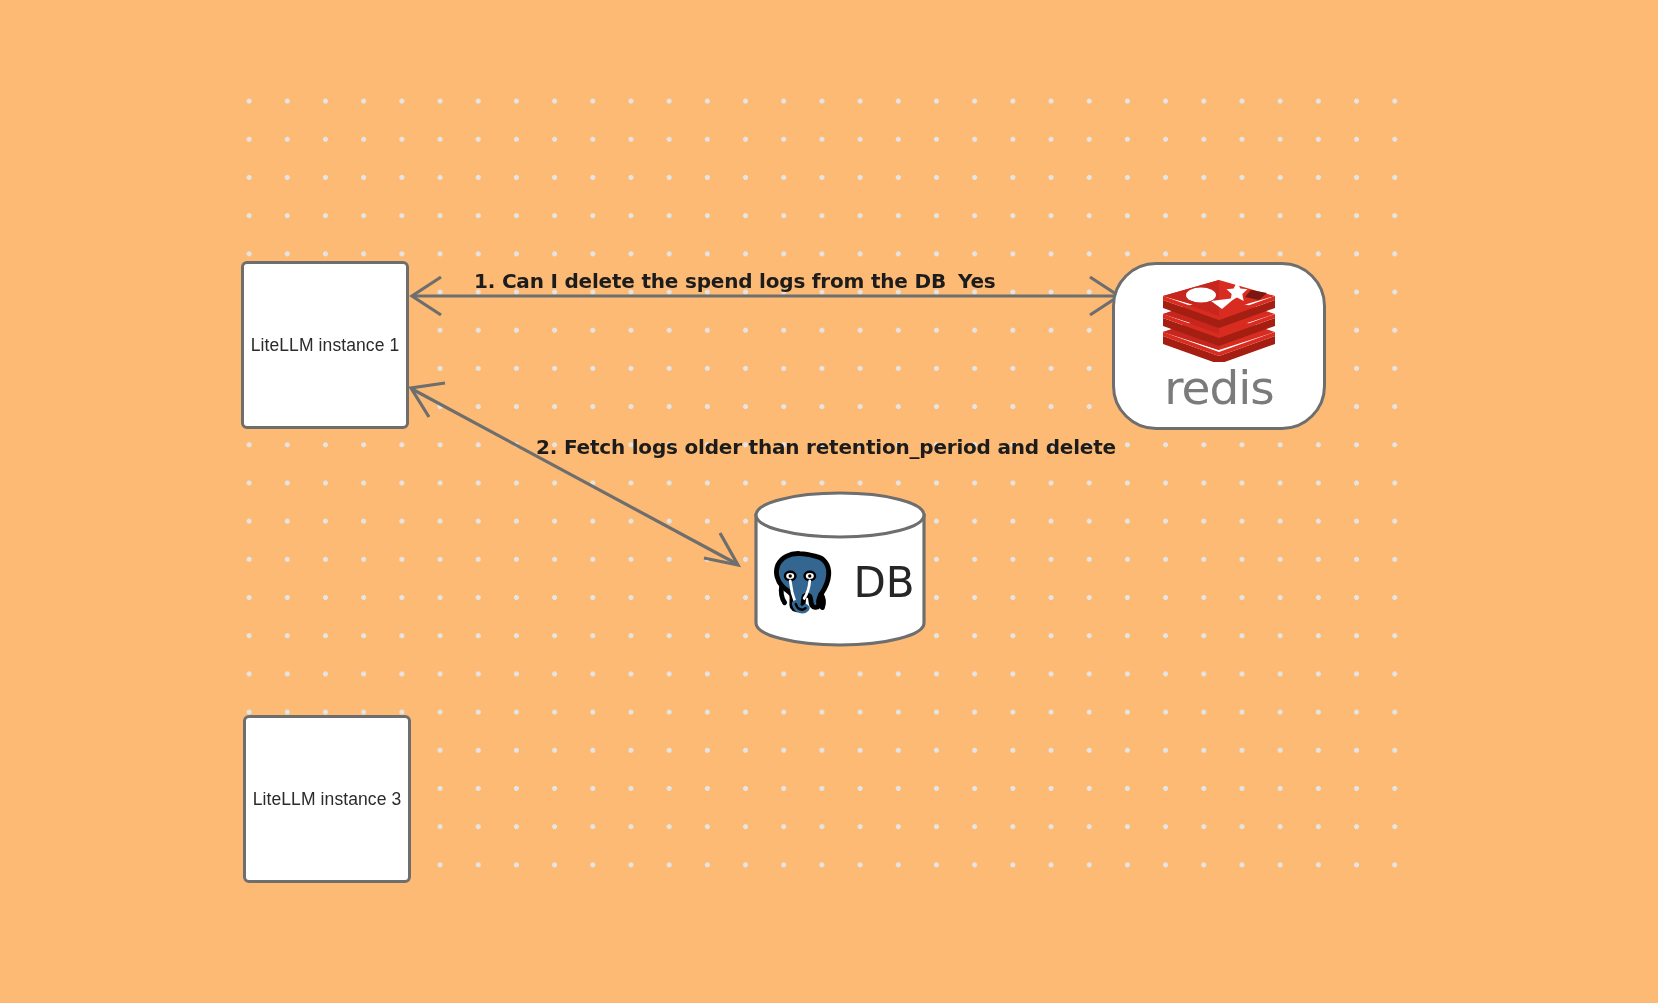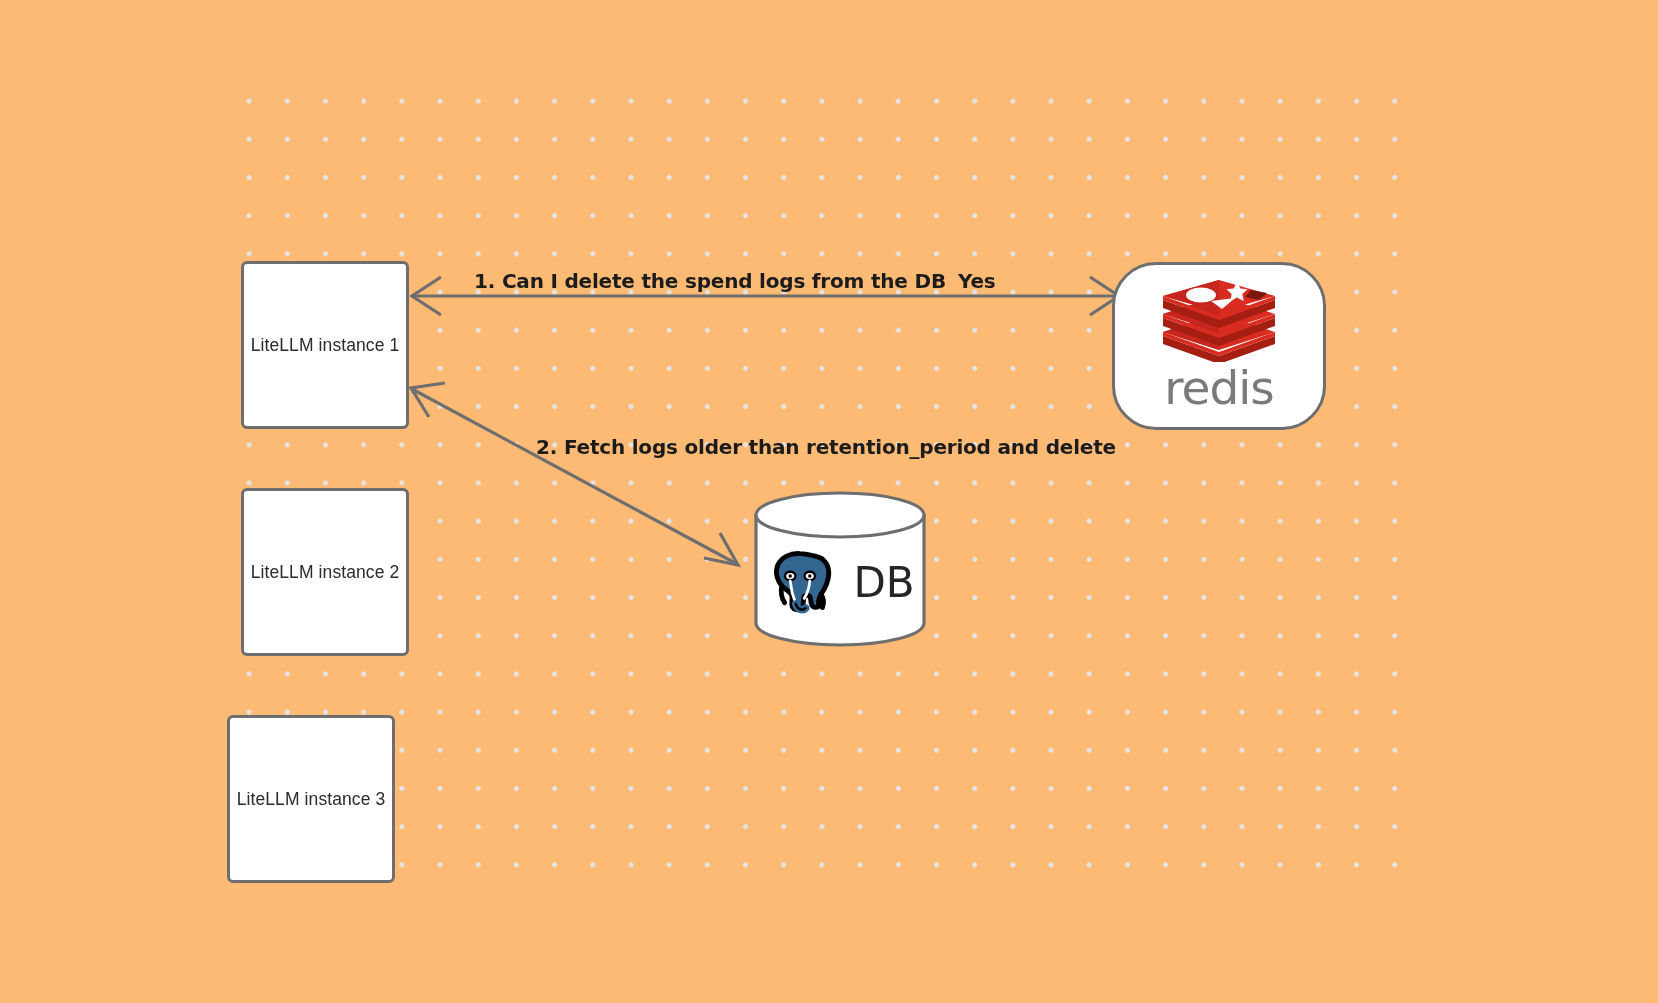--- a/index.html
+++ b/index.html
@@ -41,21 +41,21 @@
     justify-content: center;
   }
   .node-box .node-label {
     font-size: 17.5px;
     color: #2b2b2b;
     font-family: "Liberation Sans", sans-serif;
     letter-spacing: 0.1px;
   }
   #litellm-1 { left: 241px; top: 261px; width: 168px; height: 168px; }
   #litellm-2 { left: 241px; top: 488px; width: 168px; height: 168px; }
-  #litellm-3 { left: 227px; top: 715px; width: 168px; height: 168px; }
+  #litellm-3 { left: 243px; top: 715px; width: 168px; height: 168px; }
 
   #redis-node {
     position: absolute;
     left: 1112px;
     top: 262px;
     width: 214px;
     height: 168px;
     background: #ffffff;
     border: 3px solid #6e6e6e;
     border-radius: 44px;
@@ -159,23 +159,20 @@
   <div class="edge-label" id="label-1">1.  Can I delete the spend logs from the DB</div>
 
   <div class="edge-label" id="label-yes">Yes</div>
 
   <div class="edge-label" id="label-2">2.  Fetch logs older than retention_period and delete</div>
 
   <div class="node-box" id="litellm-1">
     <span class="node-label">LiteLLM instance 1</span>
   </div>
 
-  <div class="node-box" id="litellm-2">
-    <span class="node-label">LiteLLM instance 2</span>
-  </div>
 
   <div class="node-box" id="litellm-3">
     <span class="node-label">LiteLLM instance 3</span>
   </div>
 
   <div id="redis-node">
     <div id="redis-logo-wrap">
       <svg width="120" height="82" viewBox="0 0 120 82">
 
         <g>

